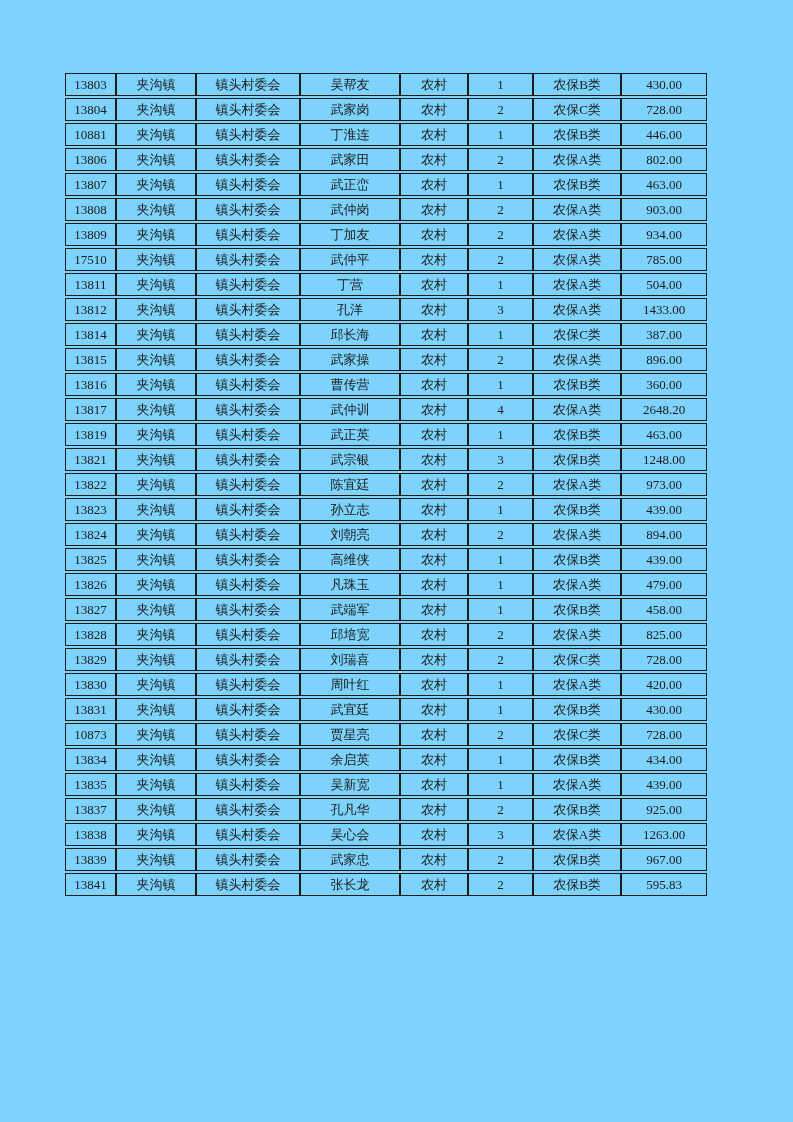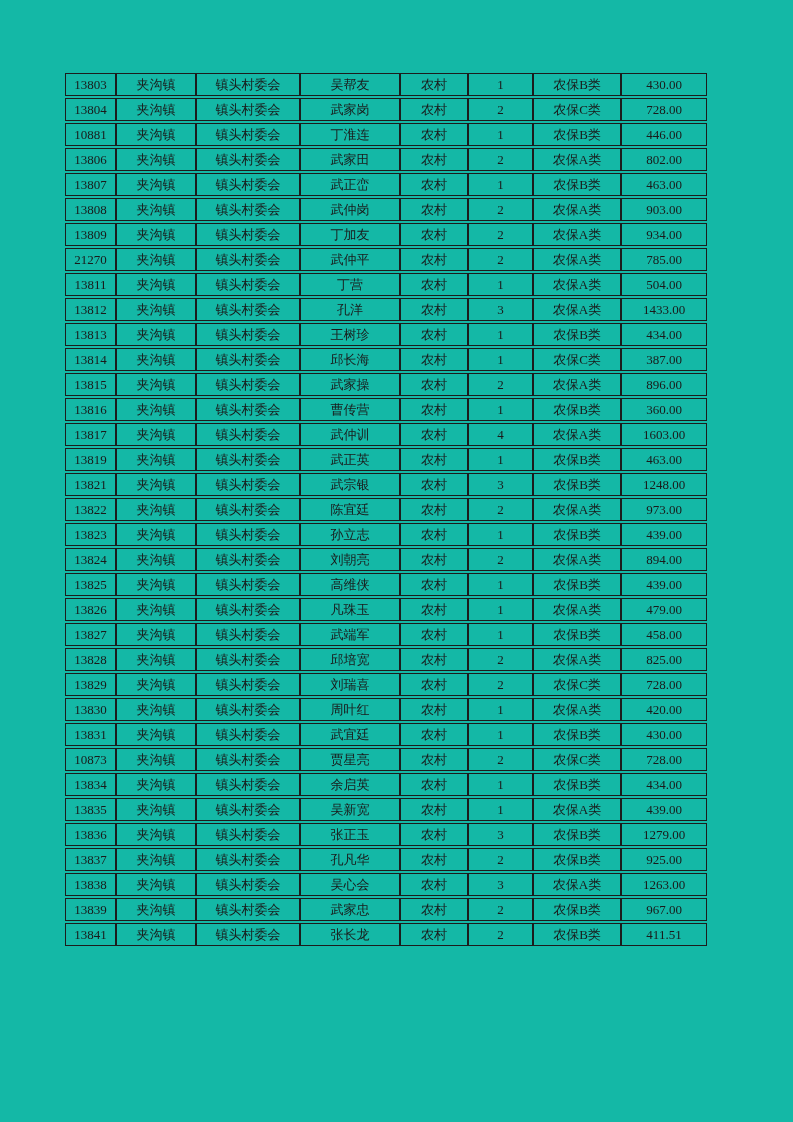--- a/index.html
+++ b/index.html
@@ -10,21 +10,21 @@
   }
   body {
     width: 793px;
     height: 1122px;
     font-family: "Liberation Serif", "DejaVu Serif", serif;
   }
   .page {
     position: relative;
     width: 793px;
     height: 1122px;
-    background: #14b8a6;
+    background: #7dd3fc;
     overflow: hidden;
   }
   table.roster {
     position: absolute;
     left: 65px;
     top: 71px;
     width: 642px;
     table-layout: fixed;
     border-collapse: separate;
     border-spacing: 0 2px; 
@@ -122,21 +122,21 @@
           <td>13809</td>
           <td>夹沟镇</td>
           <td>镇头村委会</td>
           <td>丁加友</td>
           <td>农村</td>
           <td>2</td>
           <td>农保A类</td>
           <td>934.00</td>
         </tr>
         <tr>
-          <td>21270</td>
+          <td>17510</td>
           <td>夹沟镇</td>
           <td>镇头村委会</td>
           <td>武仲平</td>
           <td>农村</td>
           <td>2</td>
           <td>农保A类</td>
           <td>785.00</td>
         </tr>
         <tr>
           <td>13811</td>
@@ -150,30 +150,20 @@
         </tr>
         <tr>
           <td>13812</td>
           <td>夹沟镇</td>
           <td>镇头村委会</td>
           <td>孔洋</td>
           <td>农村</td>
           <td>3</td>
           <td>农保A类</td>
           <td>1433.00</td>
-        </tr>
-        <tr>
-          <td>13813</td>
-          <td>夹沟镇</td>
-          <td>镇头村委会</td>
-          <td>王树珍</td>
-          <td>农村</td>
-          <td>1</td>
-          <td>农保B类</td>
-          <td>434.00</td>
         </tr>
         <tr>
           <td>13814</td>
           <td>夹沟镇</td>
           <td>镇头村委会</td>
           <td>邱长海</td>
           <td>农村</td>
           <td>1</td>
           <td>农保C类</td>
           <td>387.00</td>
@@ -199,21 +189,21 @@
           <td>360.00</td>
         </tr>
         <tr>
           <td>13817</td>
           <td>夹沟镇</td>
           <td>镇头村委会</td>
           <td>武仲训</td>
           <td>农村</td>
           <td>4</td>
           <td>农保A类</td>
-          <td>1603.00</td>
+          <td>2648.20</td>
         </tr>
         <tr>
           <td>13819</td>
           <td>夹沟镇</td>
           <td>镇头村委会</td>
           <td>武正英</td>
           <td>农村</td>
           <td>1</td>
           <td>农保B类</td>
           <td>463.00</td>
@@ -352,46 +342,36 @@
           <td>13835</td>
           <td>夹沟镇</td>
           <td>镇头村委会</td>
           <td>吴新宽</td>
           <td>农村</td>
           <td>1</td>
           <td>农保A类</td>
           <td>439.00</td>
         </tr>
         <tr>
-          <td>13836</td>
-          <td>夹沟镇</td>
-          <td>镇头村委会</td>
-          <td>张正玉</td>
+          <td>13837</td>
+          <td>夹沟镇</td>
+          <td>镇头村委会</td>
+          <td>孔凡华</td>
+          <td>农村</td>
+          <td>2</td>
+          <td>农保B类</td>
+          <td>925.00</td>
+        </tr>
+        <tr>
+          <td>13838</td>
+          <td>夹沟镇</td>
+          <td>镇头村委会</td>
+          <td>吴心会</td>
           <td>农村</td>
           <td>3</td>
-          <td>农保B类</td>
-          <td>1279.00</td>
-        </tr>
-        <tr>
-          <td>13837</td>
-          <td>夹沟镇</td>
-          <td>镇头村委会</td>
-          <td>孔凡华</td>
-          <td>农村</td>
-          <td>2</td>
-          <td>农保B类</td>
-          <td>925.00</td>
-        </tr>
-        <tr>
-          <td>13838</td>
-          <td>夹沟镇</td>
-          <td>镇头村委会</td>
-          <td>吴心会</td>
-          <td>农村</td>
-          <td>3</td>
           <td>农保A类</td>
           <td>1263.00</td>
         </tr>
         <tr>
           <td>13839</td>
           <td>夹沟镇</td>
           <td>镇头村委会</td>
           <td>武家忠</td>
           <td>农村</td>
           <td>2</td>
@@ -399,17 +379,17 @@
           <td>967.00</td>
         </tr>
         <tr>
           <td>13841</td>
           <td>夹沟镇</td>
           <td>镇头村委会</td>
           <td>张长龙</td>
           <td>农村</td>
           <td>2</td>
           <td>农保B类</td>
-          <td>411.51</td>
+          <td>595.83</td>
         </tr>
       </tbody>
   </table>
 </div>
 
 </body></html>

